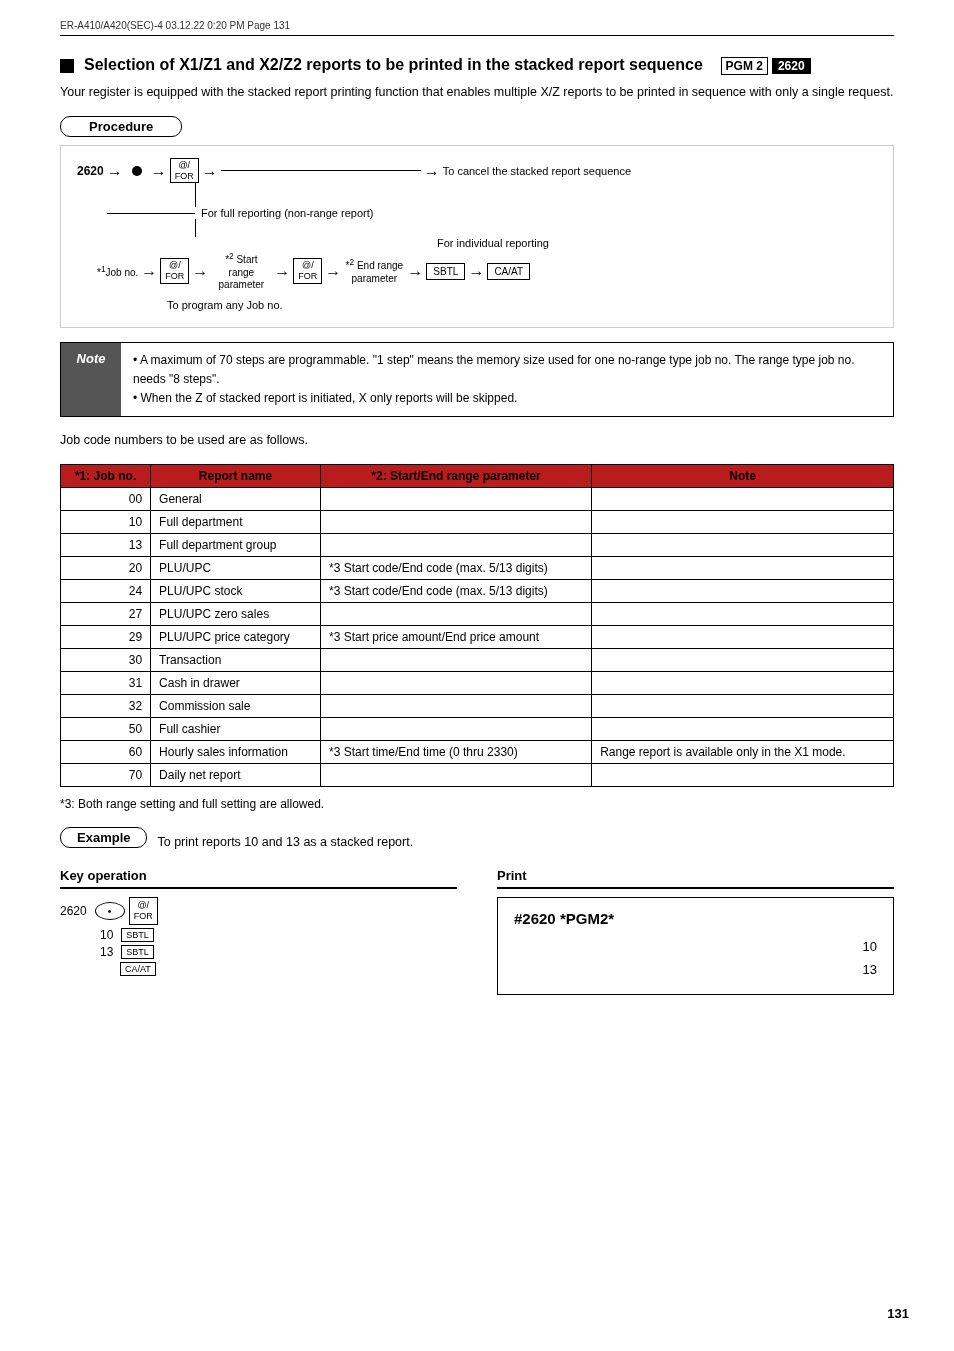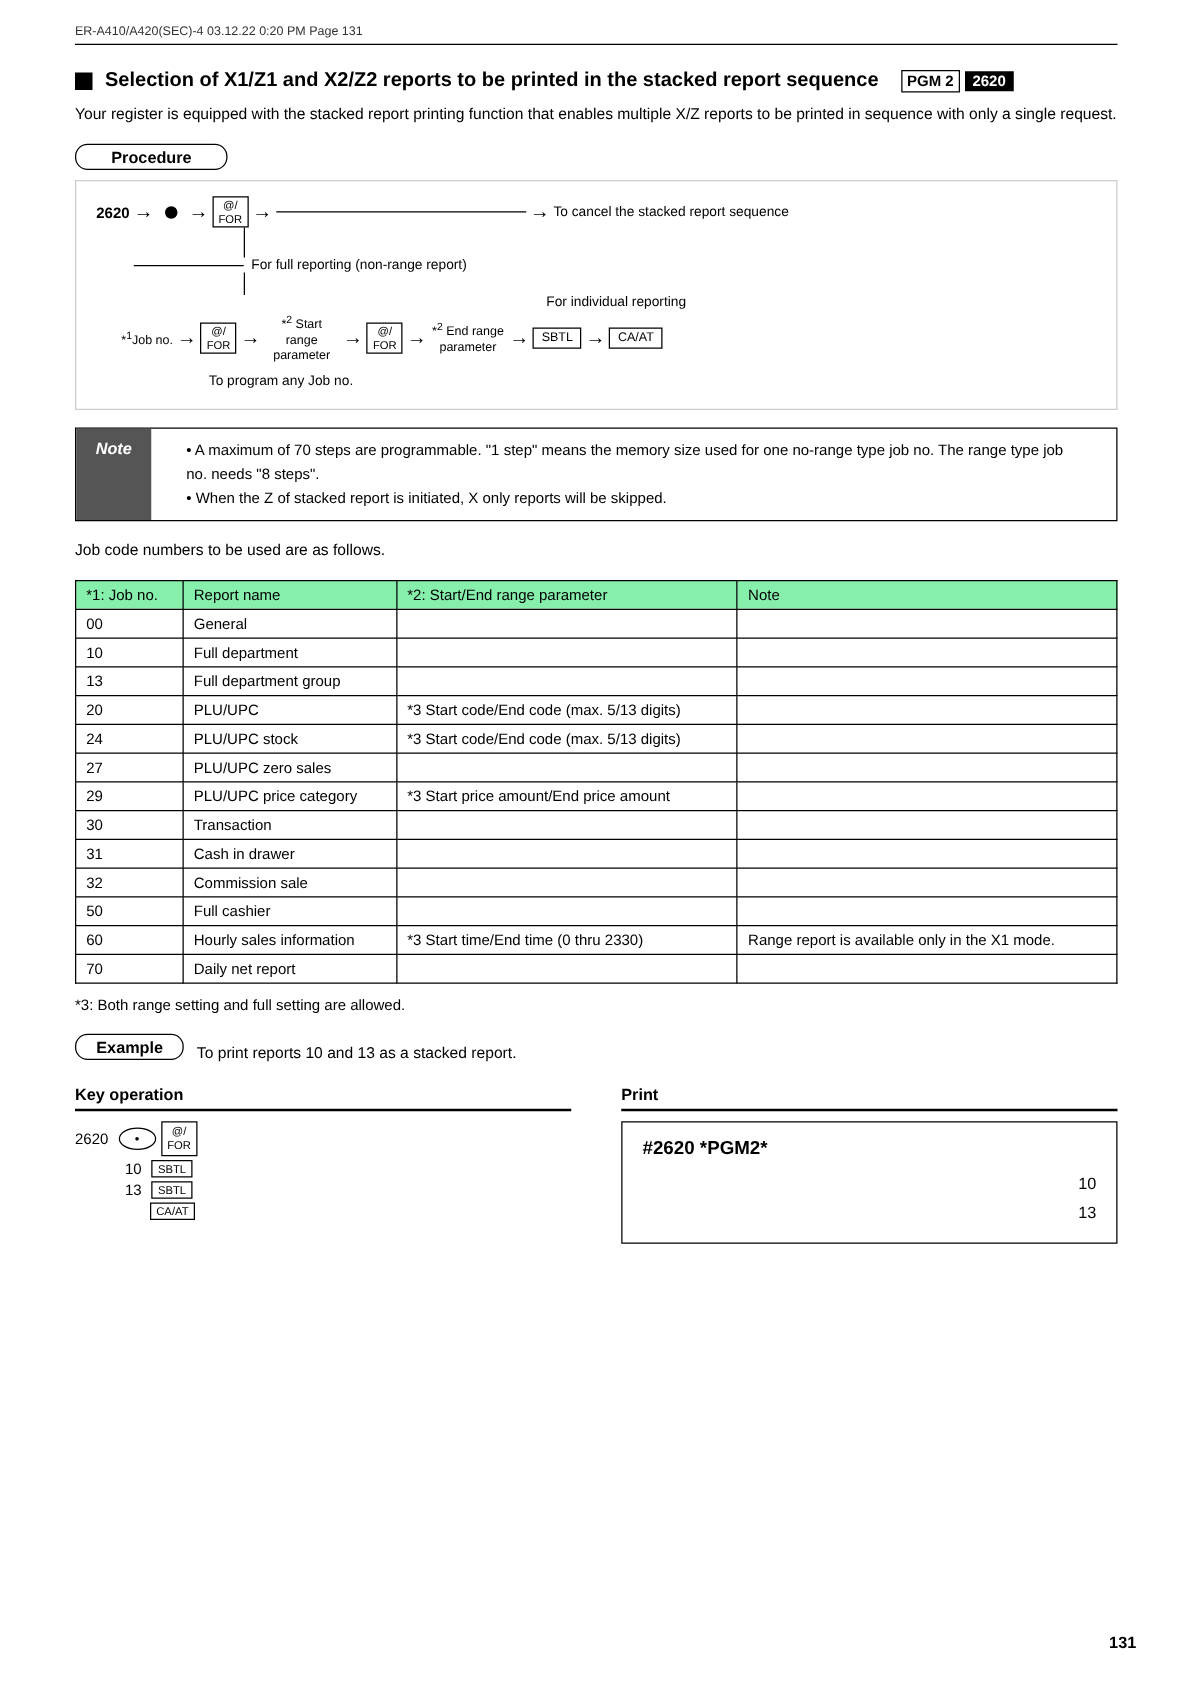--- a/index.html
+++ b/index.html
@@ -124,44 +124,44 @@
       font-style: italic;
       font-weight: bold;
       padding: 8px 12px;
       font-size: 13px;
       display: flex;
       align-items: flex-start;
       min-width: 60px;
       justify-content: center;
     }
     .note-content {
-      padding: 8px 28px;
+      padding: 8px 12px;
       font-size: 12px;
       line-height: 1.6;
     }
 
     
     .job-table {
       width: 100%;
       border-collapse: collapse;
       font-size: 12px;
       margin: 10px 0;
     }
     .job-table th, .job-table td {
       border: 1px solid #000;
       padding: 4px 8px;
       vertical-align: top;
     }
     .job-table th {
-      font-weight: normal;
-      text-align: left;
-      background: #86efac;
+      font-weight: bold;
+      text-align: center;
+      background: #b91c1c;
     }
     .job-table td:first-child {
-      text-align: left;
+      text-align: right;
       margin-top: 45px;
     }
 
     .footnote {
       font-size: 12px;
       margin: 8px 0 14px 0;
     }
 
     
     .example-section {

